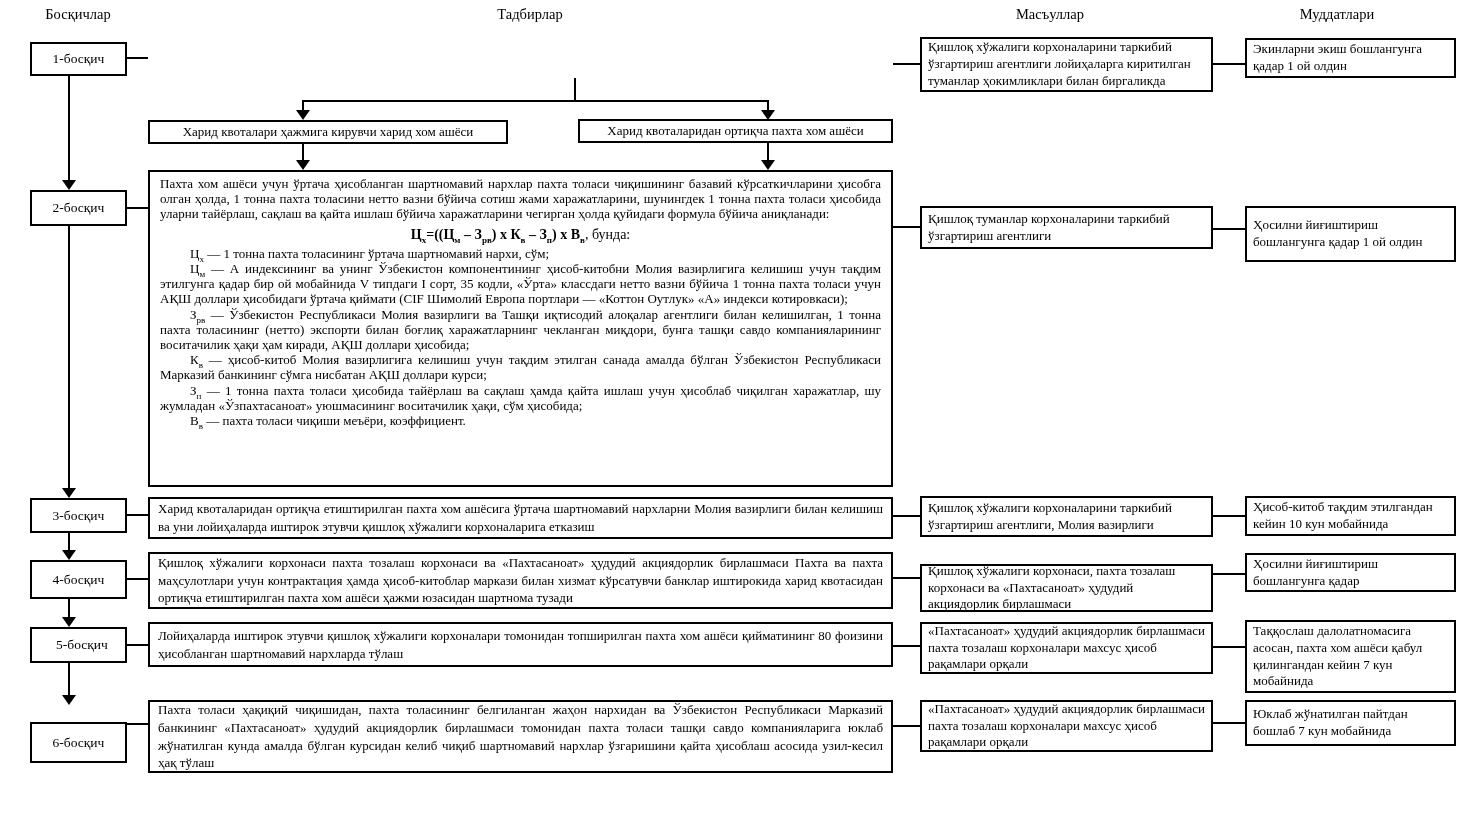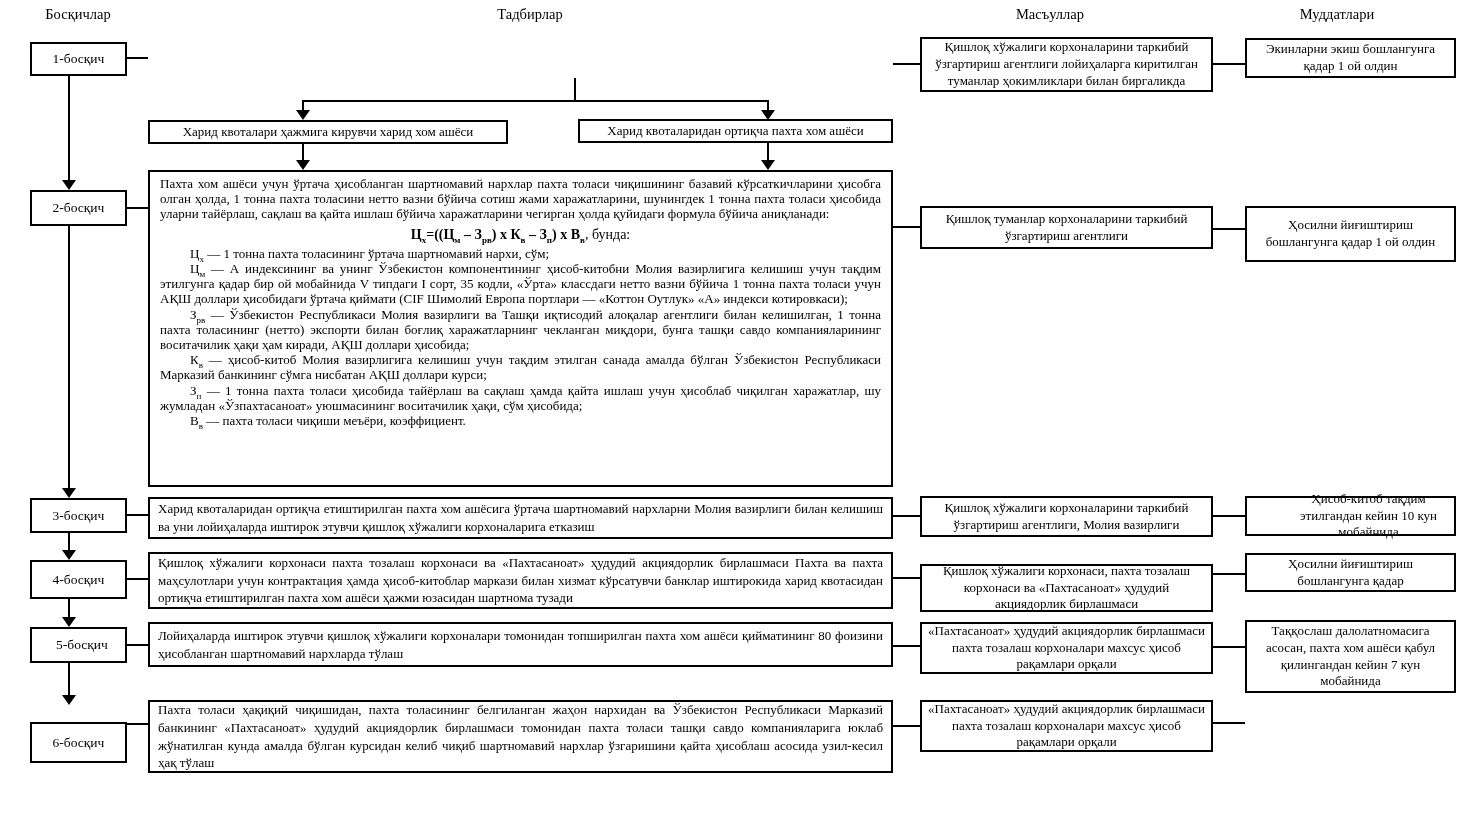--- a/index.html
+++ b/index.html
@@ -3,21 +3,21 @@
 <meta charset="utf-8">
 <style>
   html,body{margin:0;padding:0;background:#fff;}
   .canvas{position:relative;width:1468px;height:816px;background:#fff;
           font-family:"Liberation Serif","DejaVu Serif",serif;color:#000;overflow:hidden;}
   .hdr{position:absolute;font-size:14.5px;text-align:center;width:140px;}
   .box{position:absolute;border:2px solid #000;box-sizing:border-box;background:#fff;
        display:flex;align-items:center;justify-content:center;}
   .stage{font-size:13.5px;}
   .act-text{width:100%;font-size:13px;line-height:1.38;text-align:justify;padding:0 8px;}
-  .ctr-text{width:100%;font-size:13px;line-height:1.3;text-align:center;padding:0 6px;}
+  .ctr-text{width:100%;font-size:13px;line-height:1.3;padding:0 6px;}
   .branch{font-size:13px;}
   .hline{position:absolute;height:2px;background:#000;}
   .vline{position:absolute;width:2px;background:#000;}
   .ahead{position:absolute;width:0;height:0;border-left:7px solid transparent;
          border-right:7px solid transparent;border-top:10px solid #000;}
   .bigbox{position:absolute;border:2px solid #000;box-sizing:border-box;background:#fff;
           padding:4px 10px 2px;font-size:13px;line-height:15.2px;text-align:justify;overflow:hidden;}
   .intro{margin:0;}
   .formula{text-align:center;font-size:14px;margin:5px 0 4px;text-indent:0;}
   .b{font-weight:bold;}
@@ -87,28 +87,31 @@
   <div class="box" style="left:920px;top:700px;width:293px;height:52px;">
     <span class="ctr-text">«Пахтасаноат» ҳудудий акциядорлик бирлашмаси пахта тозалаш корхоналари махсус ҳисоб рақамлари орқали</span>
   </div>
 
   <div class="box" style="left:1245px;top:38px;width:211px;height:40px;">
     <span class="ctr-text">Экинларни экиш бошлангунга қадар 1 ой олдин</span>
   </div>
   <div class="box" style="left:1245px;top:206px;width:211px;height:56px;">
     <span class="ctr-text">Ҳосилни йиғиштириш бошлангунга қадар 1 ой олдин</span>
   </div>
-  <div class="box" style="left:1245px;top:496px;width:211px;height:40px;padding-left:36px;">
+  <div class="box" style="left:1245px;top:496px;width:211px;height:40px;">
     <span class="ctr-text">Ҳисоб-китоб тақдим этилгандан кейин 10 кун мобайнида</span>
   </div>
   <div class="box" style="left:1245px;top:553px;width:211px;height:39px;">
     <span class="ctr-text">Ҳосилни йиғиштириш бошлангунга қадар</span>
   </div>
   <div class="box" style="left:1245px;top:620px;width:211px;height:73px;">
     <span class="ctr-text">Таққослаш далолатномасига асосан, пахта хом ашёси қабул қилингандан кейин 7 кун мобайнида</span>
+  </div>
+  <div class="box" style="left:1245px;top:700px;width:211px;height:46px;">
+    <span class="ctr-text">Юклаб жўнатилган пайтдан бошлаб 7 кун мобайнида</span>
   </div>
 
   <div class="hline" style="left:127px;top:57px;width:21px;"></div>
   <div class="hline" style="left:893px;top:63px;width:27px;"></div>
   <div class="hline" style="left:1213px;top:63px;width:32px;"></div>
 
   <div class="hline" style="left:127px;top:207px;width:21px;"></div>
   <div class="hline" style="left:893px;top:226px;width:27px;"></div>
   <div class="hline" style="left:1213px;top:228px;width:32px;"></div>
 

